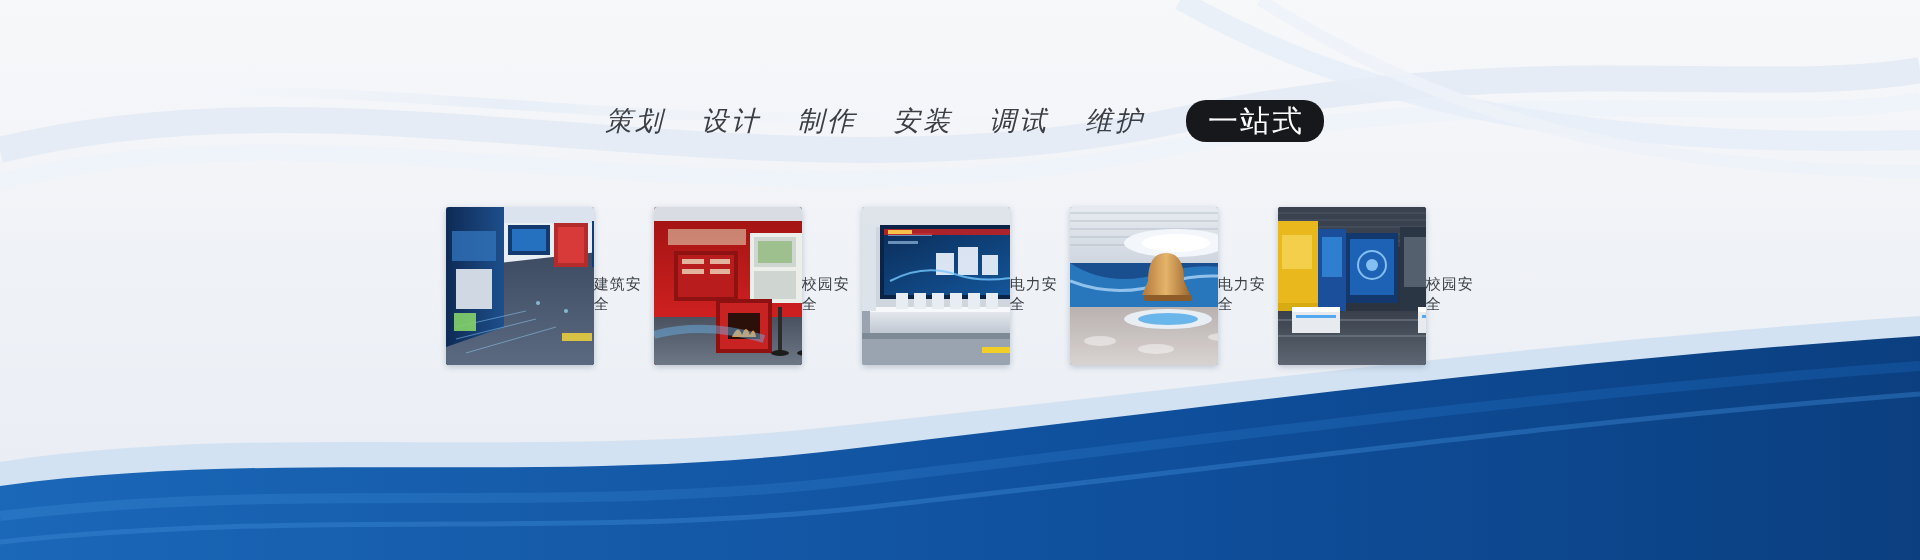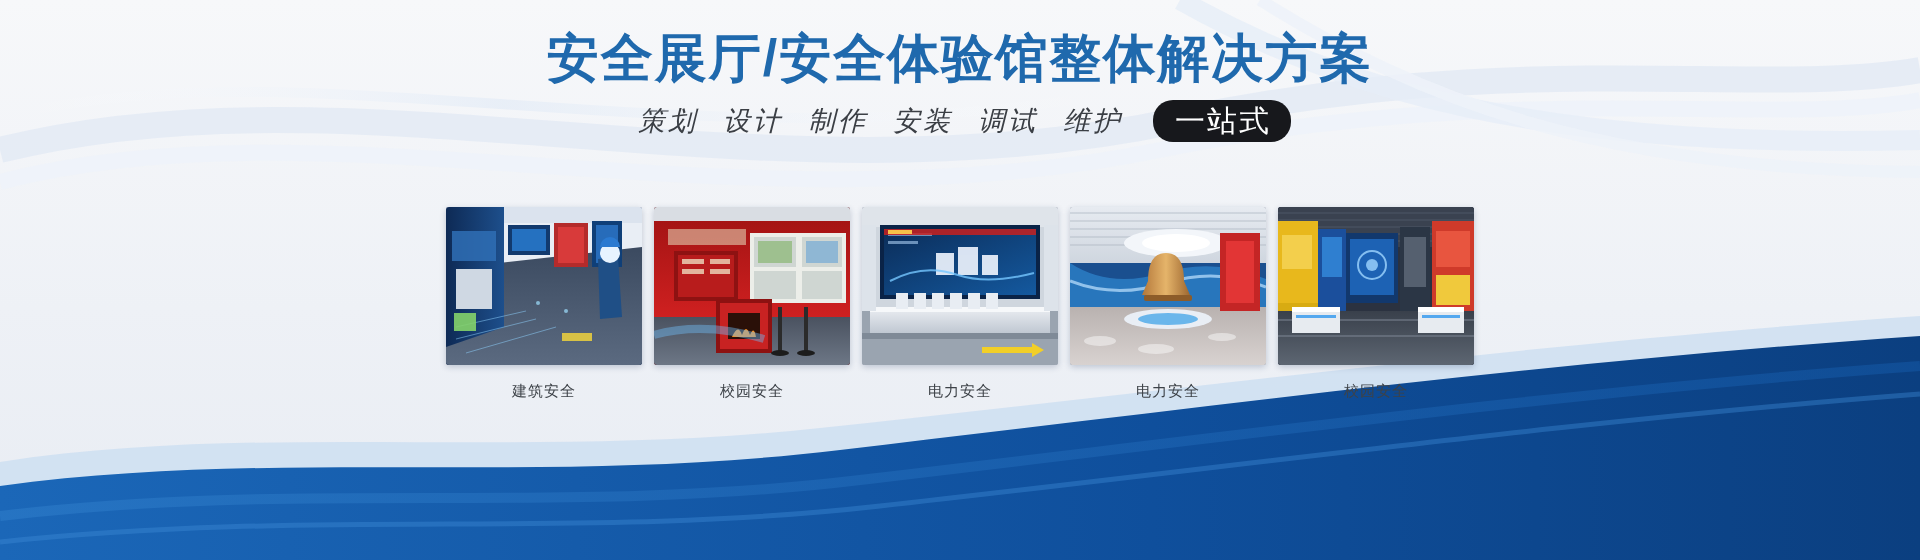--- a/index.html
+++ b/index.html
@@ -56,21 +56,21 @@
     left: 0;
     top: 100px;
     width: 1920px;
     text-align: center;
     z-index: 6;
   }
   .subline {
     display: inline-flex;
     align-items: center;
     justify-content: center;
-    gap: 7px;
+    gap: 18px;
     white-space: nowrap;
   }
   .subline .step {
     font-size: 27px;
     line-height: 38px;
     color: #3b3f45;
     letter-spacing: 3px;
     font-style: italic;
     padding: 0 9px;
   }
@@ -93,21 +93,20 @@
     left: 50%;
     transform: translateX(-50%);
     top: 207px;
     display: flex;
     gap: 12px;
     z-index: 7;
   }
   .thumb-cell {
     width: 196px;
     display: flex;
-    flex-direction: column;
     align-items: center;
   }
   .thumb-img {
     width: 196px;
     height: 158px;
     border-radius: 3px;
     overflow: hidden;
     position: relative;
     box-shadow: 0 2px 6px rgba(20,40,80,0.22);
     background: #24304a;
@@ -155,23 +154,20 @@
       </linearGradient>
     </defs>
 
     <path d="M0,150 C360,60 760,210 1180,120 C1520,48 1760,98 1920,70" fill="none" stroke="#e3eaf4" stroke-width="26" opacity="0.85"></path>
     <path d="M0,182 C330,96 740,236 1160,150 C1510,78 1770,128 1920,100" fill="none" stroke="#eef3f9" stroke-width="16" opacity="0.9"></path>
     <path d="M1180,0 C1340,90 1540,150 1920,140" fill="none" stroke="#e6edf7" stroke-width="20" opacity="0.8"></path>
     <path d="M1260,0 C1420,100 1600,170 1920,172" fill="none" stroke="#edf2f9" stroke-width="12" opacity="0.85"></path>
     <path d="M0,118 C300,40 700,170 1120,92" fill="none" stroke="url(#lightSheen)" stroke-width="10" opacity="0.6"></path>
   </svg>
 
-  <div class="headline-wrap">
-    <div class="headline">安全展厅/安全体验馆整体解决方案</div>
-  </div>
 
   <div class="subline-wrap">
     <div class="subline">
       <span class="step">策划</span>
       <span class="step">设计</span>
       <span class="step">制作</span>
       <span class="step">安装</span>
       <span class="step">调试</span>
       <span class="step">维护</span>
       <span class="badge">一站式</span>

